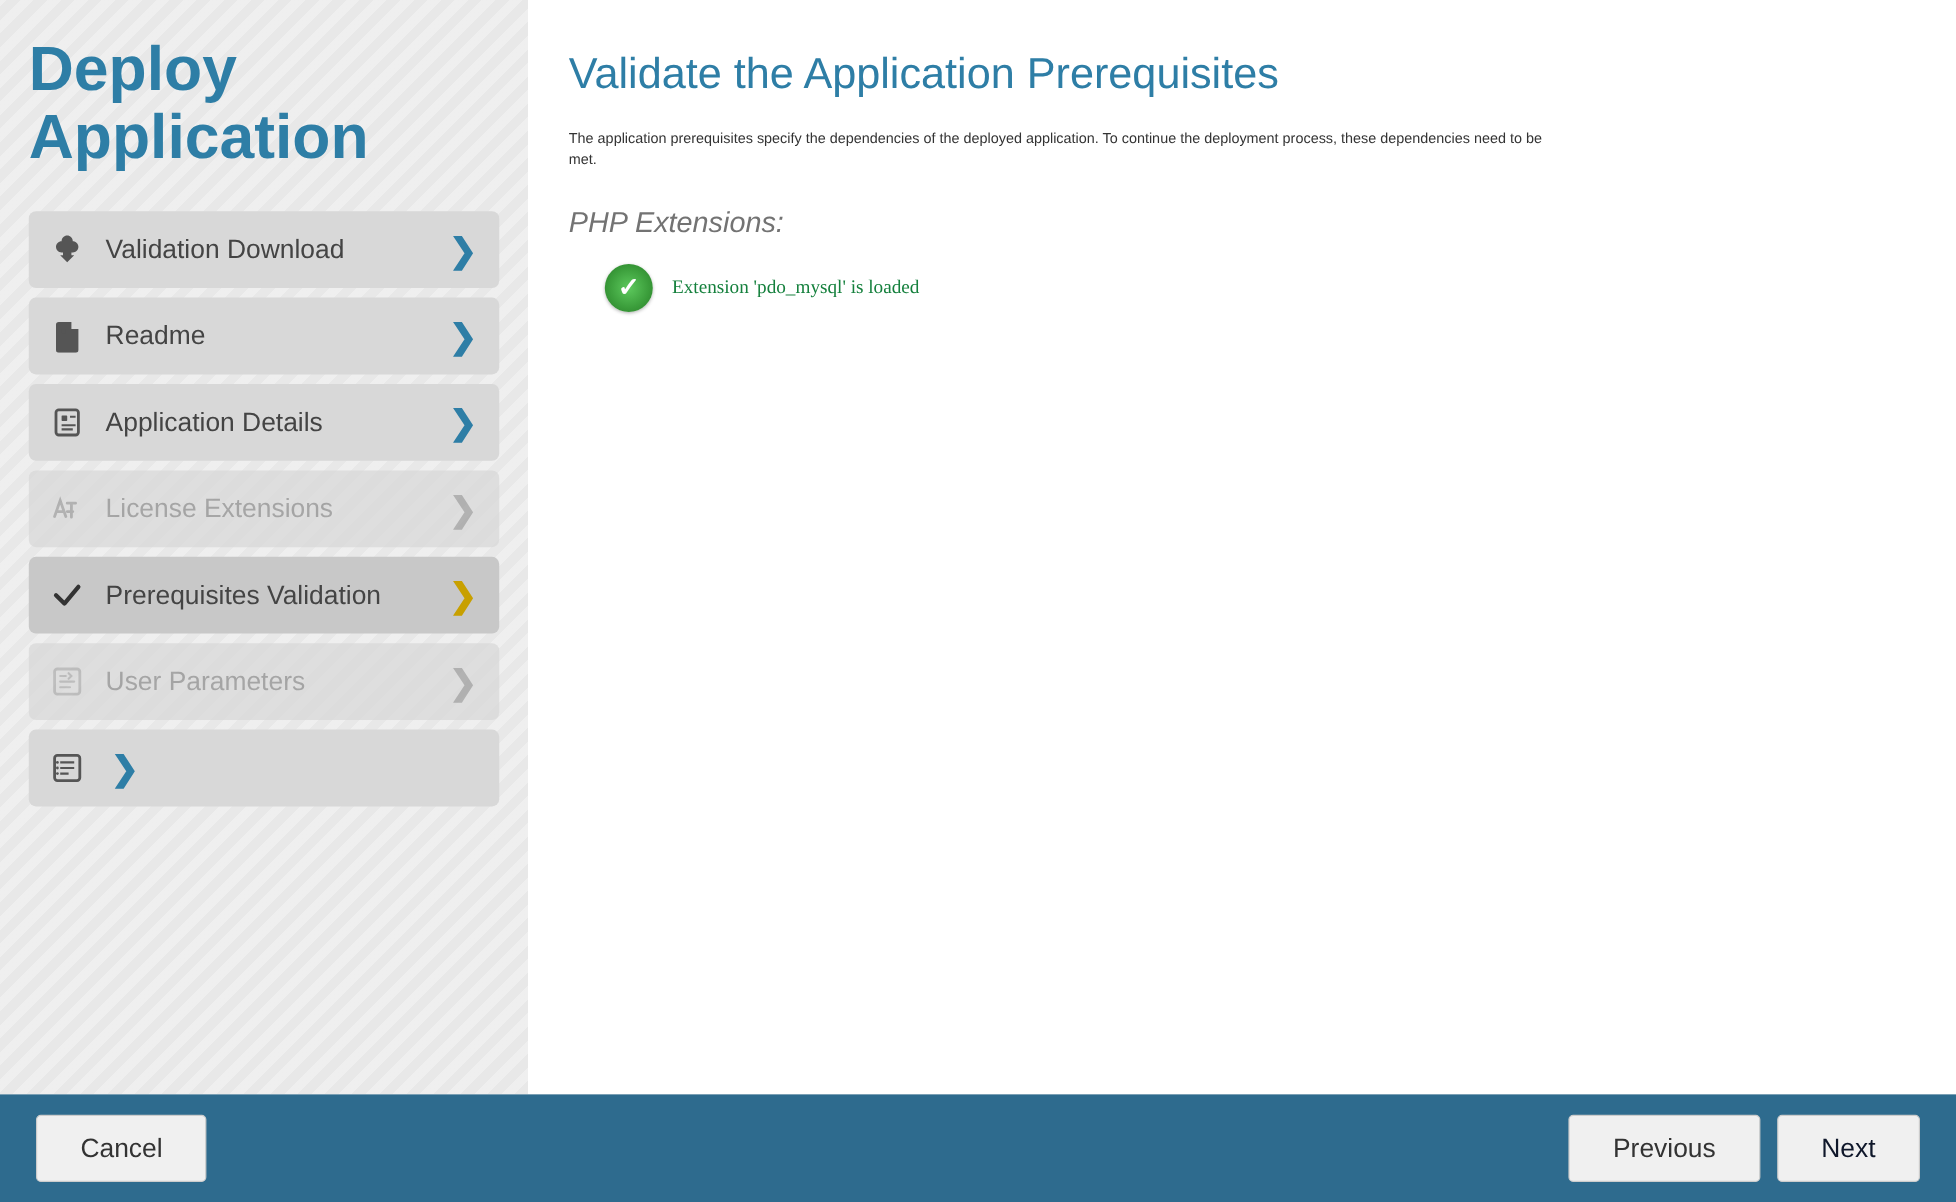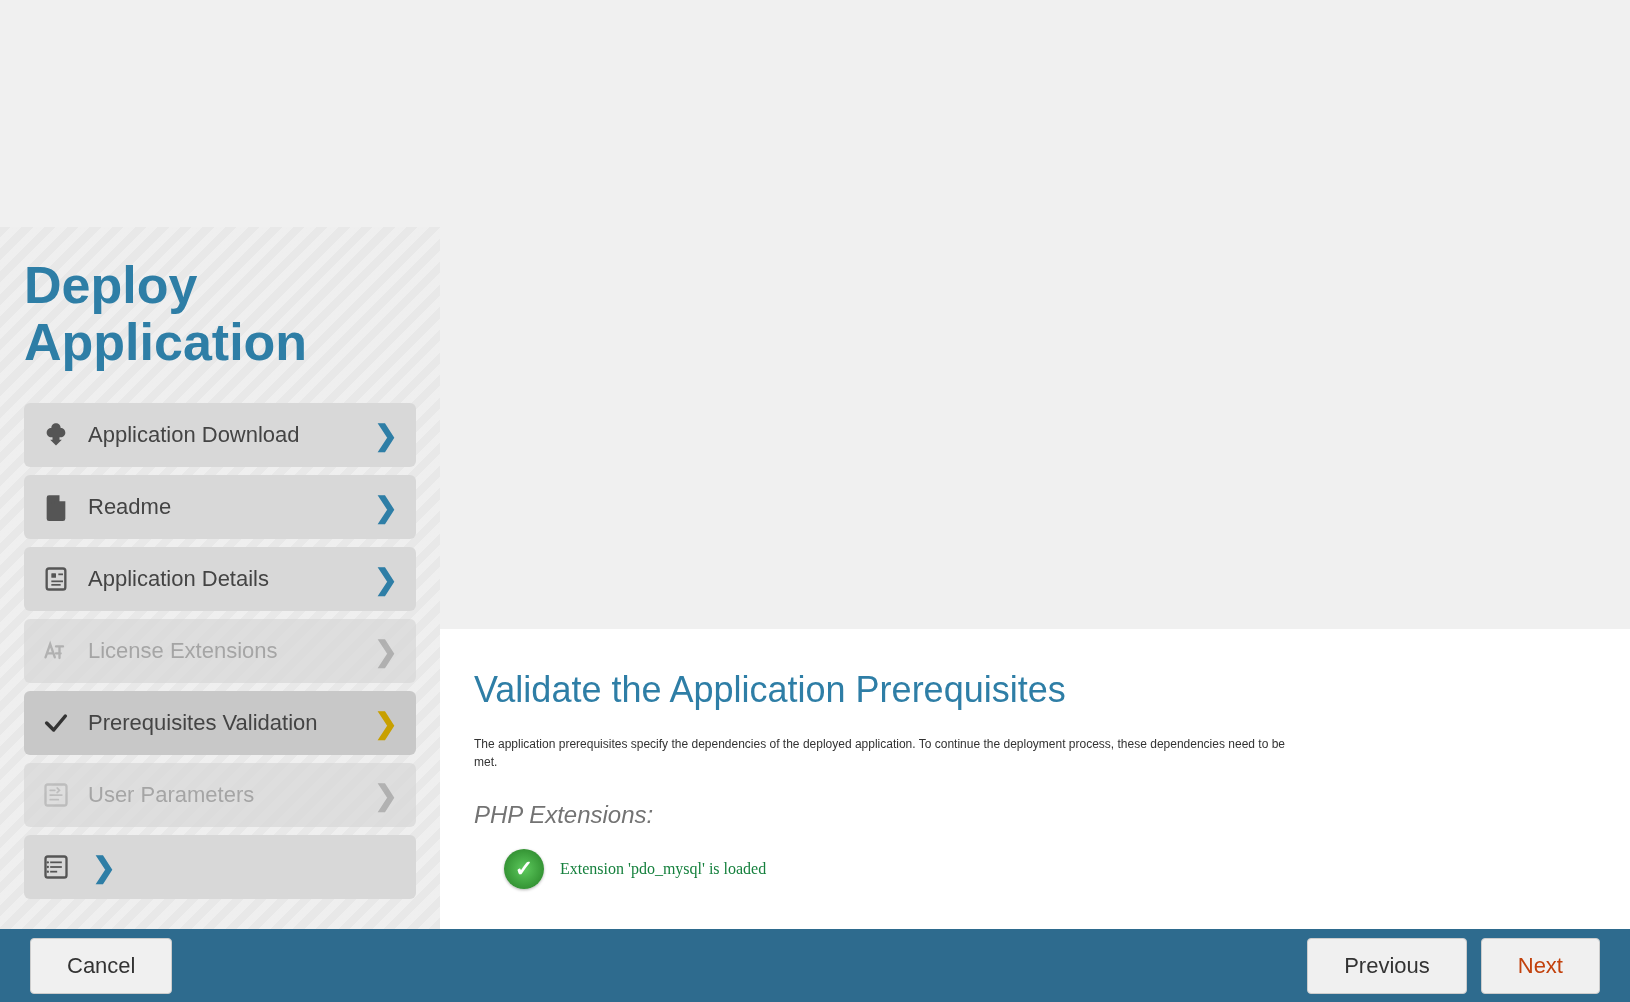--- a/index.html
+++ b/index.html
@@ -10,21 +10,20 @@
       flex-direction: column;
       height: 100vh;
       min-height: 1002px;
       width: 1630px;
     }
 
     .main-content {
       display: flex;
       flex: 1;
       overflow: hidden;
-      align-items: flex-end;
     }
 
     
     .sidebar {
       width: 440px;
       min-width: 440px;
       background: #e8e8e8;
       background-image: repeating-linear-gradient(
         -45deg,
         transparent,
@@ -188,39 +187,39 @@
 
     .extension-text {
       font-size: 16px;
       color: #15803d;
       font-family: Liberation Serif, serif;
     }
 
     
     .footer {
       background: #2e6b8e;
-      height: 73px;
+      height: 90px;
       display: flex;
       align-items: center;
       padding: 0 30px;
       justify-content: space-between;
     }
 
     .footer-btn {
       background: #f0f0f0;
       border: 1px solid #ccc;
       border-radius: 4px;
       padding: 14px 36px;
       font-size: 22px;
       color: #333;
       cursor: pointer;
     }
 
     .footer-btn.next-btn {
-      color: #c2410c;
+      color: #0f172a;
       font-weight: normal;
     }
 
     .footer-right {
       display: flex;
       gap: 14px;
     }
   </style>
 </head>
 <body>
@@ -232,21 +231,21 @@
 Application</div>
 
     <nav class="nav-items">
 
       <div class="nav-item">
         <div class="nav-icon">
           <svg viewBox="0 0 24 24" xmlns="http://www.w3.org/2000/svg">
             <path d="M12 2C9.8 2 8 3.8 8 6c-2.2 0-4 1.8-4 4s1.8 4 4 4h1v2H7l5 5 5-5h-2v-2h1c2.2 0 4-1.8 4-4s-1.8-4-4-4c0-2.2-1.8-4-4-4z"></path>
           </svg>
         </div>
-        <span class="nav-label">Application Download</span>
+        <span class="nav-label">Validation Download</span>
         <div class="nav-arrow">
           <span class="arrow-blue">❯</span>
         </div>
       </div>
 
       <div class="nav-item">
         <div class="nav-icon">
           <svg viewBox="0 0 24 24" xmlns="http://www.w3.org/2000/svg">
             <path d="M6 2h9l5 5v15a2 2 0 01-2 2H6a2 2 0 01-2-2V4a2 2 0 012-2zm9 0v5h5M8 13h8M8 17h5"></path>
             <rect x="8" y="7" width="3" height="3" rx="0.5"></rect>

